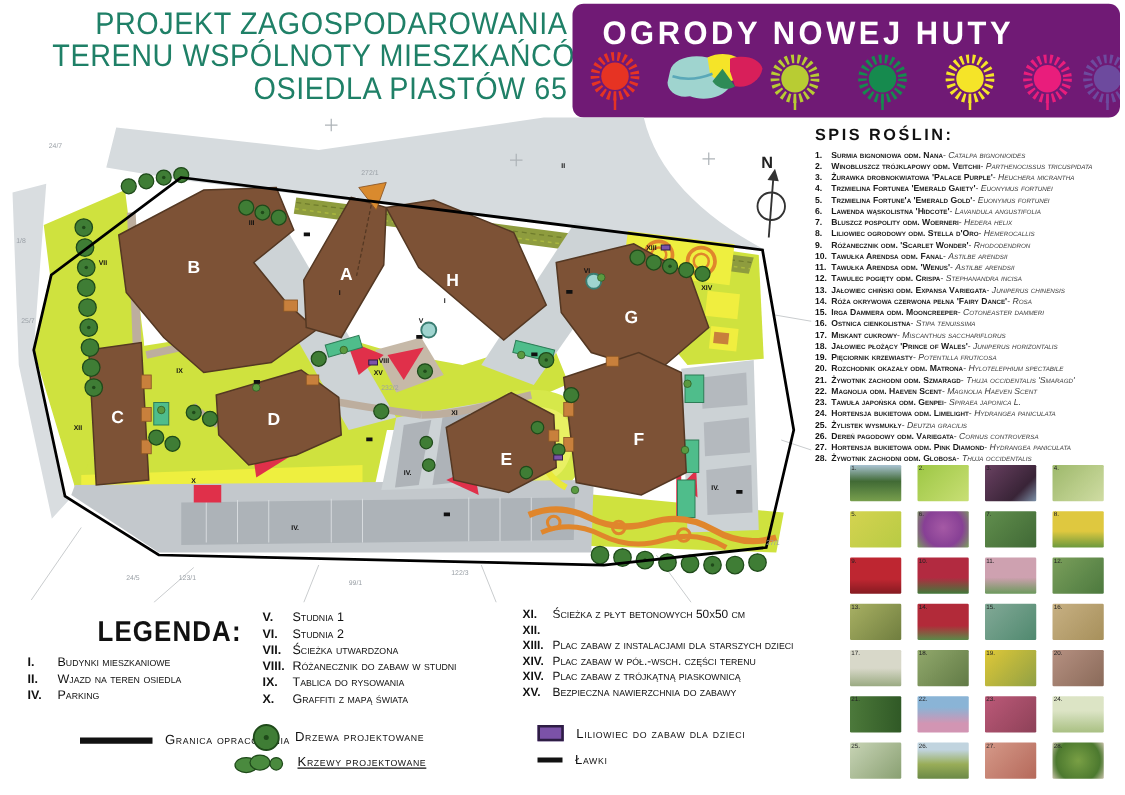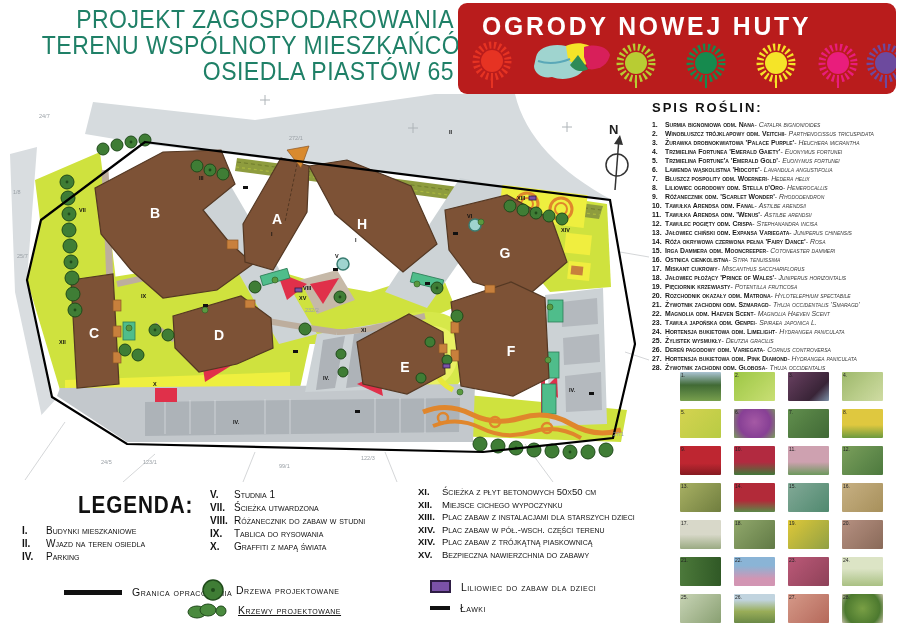--- a/index.html
+++ b/index.html
@@ -9,21 +9,21 @@
   }
   
   .title-block{
     position:absolute;left:6px;top:6px;width:448px;text-align:right;
     color:#1f8067;font-weight:400;font-size:25px;line-height:26px;
     letter-spacing:.5px;transform:scaleX(.92);transform-origin:top right;
     white-space:nowrap;
   }
   .logo{
     position:absolute;left:458px;top:3px;width:438px;height:91px;
-    background:#b91c1c;border-radius:9px;
+    background:#701a75;border-radius:9px;
   }
   .logo-text{
     position:absolute;left:24px;top:8px;color:#ffffff;font-weight:700;
     font-size:26px;letter-spacing:3px;text-transform:uppercase;
     transform:scaleX(.95);transform-origin:left;white-space:nowrap;
   }
   .logo-flowers{position:absolute;left:0;top:36px;}
   
   .map-wrap{position:absolute;left:5px;top:92px;width:645px;height:390px;}
   
@@ -451,20 +451,24 @@
         <span class="tx">Parking</span>
       </div>
   </div>
 
   <div class="leg-col c2">
     <div class="leg-item">
         <span class="rn">V.</span>
         <span class="tx">Studnia 1</span>
       </div>
     <div class="leg-item">
+        <span class="rn">VI.</span>
+        <span class="tx">Studnia 2</span>
+      </div>
+    <div class="leg-item">
         <span class="rn">VII.</span>
         <span class="tx">Ścieżka utwardzona</span>
       </div>
     <div class="leg-item">
         <span class="rn">VIII.</span>
         <span class="tx">Różanecznik do zabaw w studni</span>
       </div>
     <div class="leg-item">
         <span class="rn">IX.</span>
         <span class="tx">Tablica do rysowania</span>
@@ -475,21 +479,20 @@
       </div>
   </div>
 
   <div class="leg-col c3">
     <div class="leg-item">
         <span class="rn">XI.</span>
         <span class="tx">Ścieżka z płyt betonowych 50x50 cm</span>
       </div>
     <div class="leg-item">
         <span class="rn">XII.</span>
-        <span class="tx">Miejsce cichego wypoczynku</span>
       </div>
     <div class="leg-item">
         <span class="rn">XIII.</span>
         <span class="tx">Plac zabaw z instalacjami dla starszych dzieci</span>
       </div>
     <div class="leg-item">
         <span class="rn">XIV.</span>
         <span class="tx">Plac zabaw w pół.-wsch. części terenu</span>
       </div>
     <div class="leg-item">

